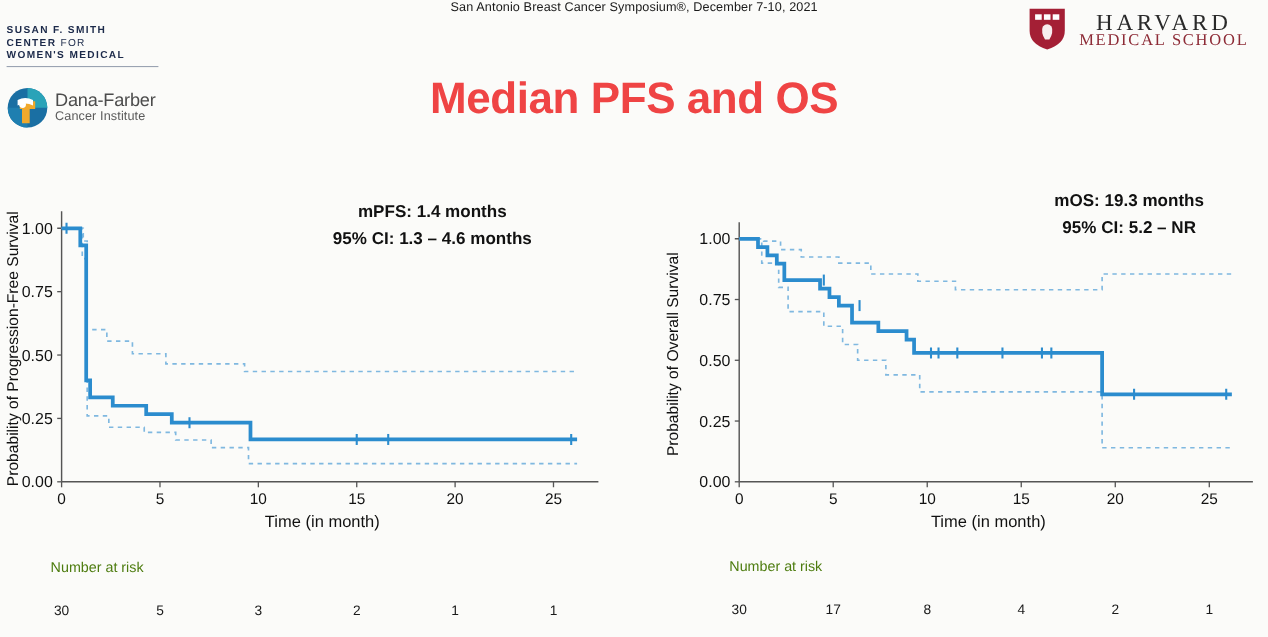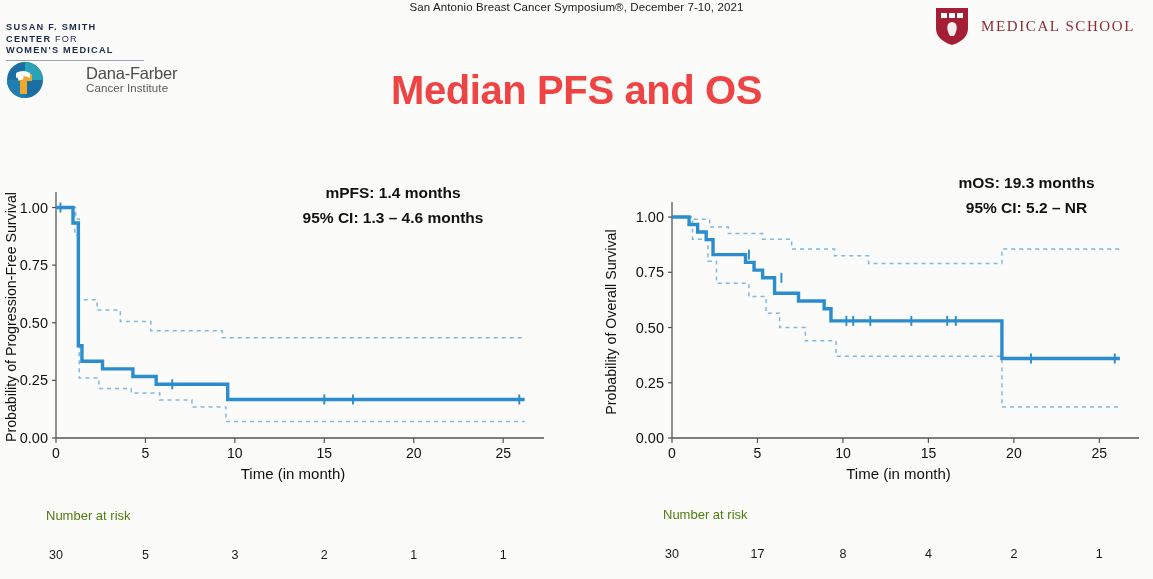--- a/index.html
+++ b/index.html
@@ -51,24 +51,23 @@
     font-weight: normal;
     letter-spacing: 1.1px;
   }
   .ssc-rule {
     margin-top: 3px;
     width: 138px;
     height: 1px;
     background: #9aa3b2;
   }
   .df-row {
-    margin-top: 0;
+    margin-top: 18px;
     display: flex;
     align-items: center;
-    gap: 36px;
   }
   .df-mark {
     width: 38px;
     height: 38px;
     flex: 0 0 38px;
     position: relative;
   }
   .df-words {
     margin-left: 6px;
   }
@@ -219,20 +218,21 @@
     <div class="hv-shield">
       <svg width="36" height="40" viewBox="0 0 36 40">
         <path d="M2 2 L34 2 L34 22 Q34 34 18 39 Q2 34 2 22 Z" fill="#a41f35"></path>
         <rect x="7" y="7" width="6" height="5" fill="#ffffff"></rect>
         <rect x="15" y="7" width="6" height="5" fill="#ffffff"></rect>
         <rect x="23" y="7" width="6" height="5" fill="#ffffff"></rect>
         <path d="M14 18 Q18 14 22 18 Q24 23 20 30 L16 30 Q12 23 14 18 Z" fill="#ffffff" opacity="0.92"></path>
       </svg>
     </div>
     <div class="hv-text">
+      <div class="hv-name">HARVARD</div>
       <div class="hv-sub">MEDICAL SCHOOL</div>
     </div>
   </div>
 
   <div class="slide-title">Median PFS and OS</div>
 
   <div class="panel" id="panel-pfs">
     <div class="stat-block" id="pfs-stats">
       <div>mPFS: 1.4 months</div>
       <div>95% CI: 1.3 – 4.6 months</div>

